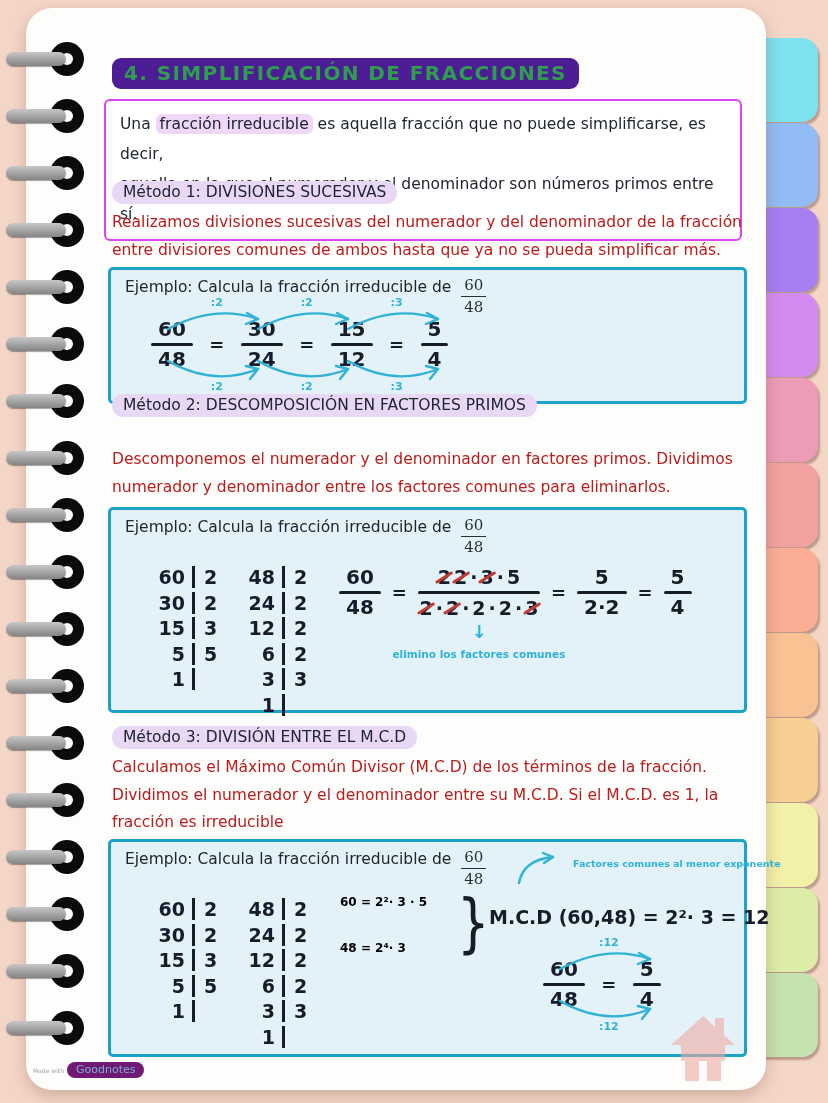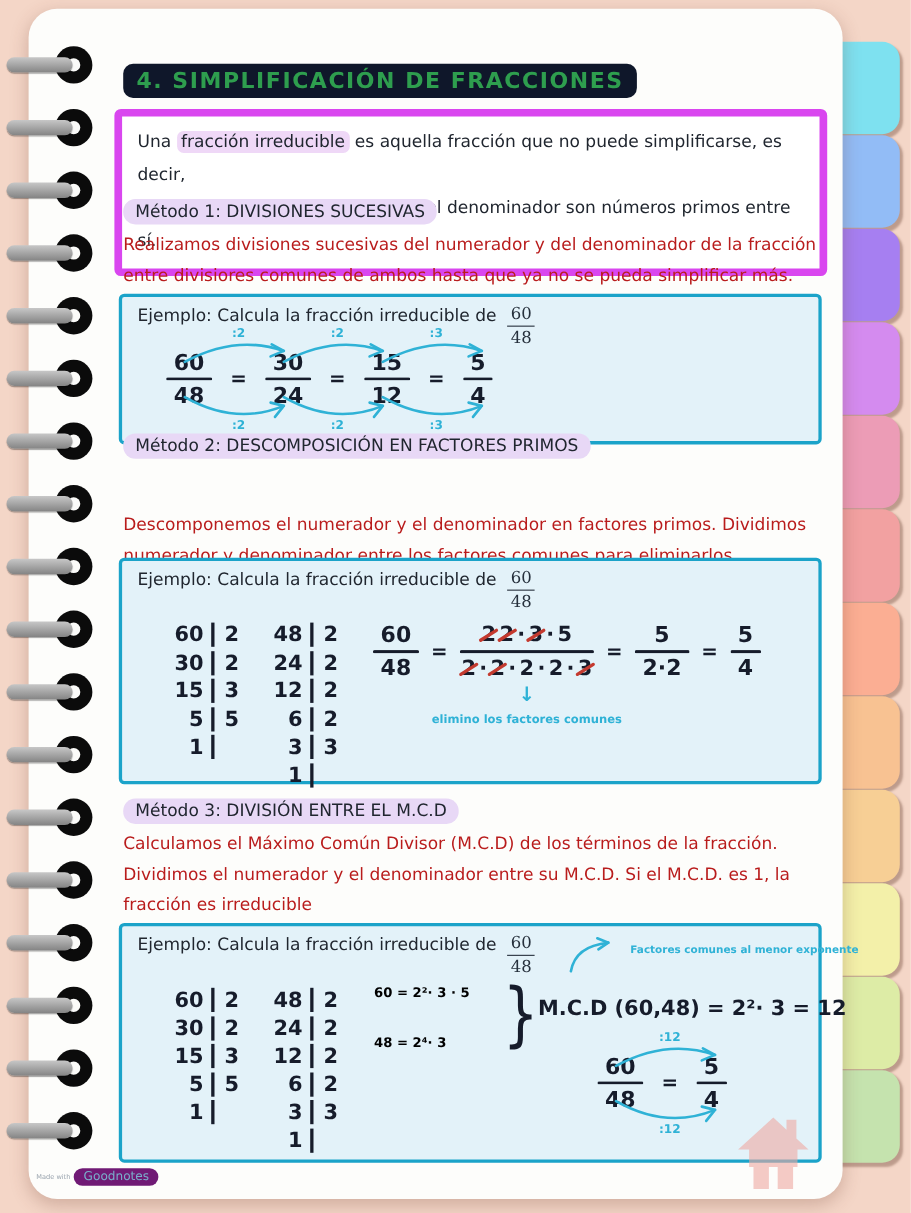--- a/index.html
+++ b/index.html
@@ -12,23 +12,23 @@
   .tab{width:72px;height:84px;margin-bottom:1px;border-radius:0 16px 16px 0;
        box-shadow:2px 3px 2px rgba(100,60,45,.38);}
   
   .spiral{position:absolute;left:6px;top:42px;z-index:4;}
   .ring{position:relative;width:78px;height:34px;margin-bottom:23px;}
   .ring-hole{position:absolute;left:44px;top:0;width:34px;height:34px;border-radius:50%;background:#0b0b0b;}
   .ring-hole::after{content:"";position:absolute;left:11px;top:11px;width:12px;height:12px;border-radius:50%;background:#fbfbf9;}
   .ring-bar{position:absolute;left:0;top:10px;width:60px;height:14px;border-radius:8px;z-index:2;
             background:linear-gradient(#c7c7c7,#848484);box-shadow:0 1px 1px rgba(0,0,0,.35);}
   
-  .title{position:absolute;left:86px;top:50px;display:inline-block;background:#0f172a;color:#2E9E4E;
+  .title{position:absolute;left:86px;top:50px;display:inline-block;background:#4c1d95;color:#2E9E4E;
          font-size:20px;font-weight:bold;letter-spacing:1.4px;padding:3px 12px 4px;border-radius:9px;}
-  .defbox{position:absolute;left:78px;top:91px;width:606px;border:7px solid #d946ef;border-radius:6px;
+  .defbox{position:absolute;left:78px;top:91px;width:606px;border:2px solid #d946ef;border-radius:6px;
           background:#fff;padding:8px 14px 10px;font-size:15.5px;line-height:30px;color:#20262f;}
   .hl-def{background:#EFD8F7;border-radius:6px;padding:1px 4px;}
   .mhead{position:absolute;display:inline-block;background:#E8D8F6;border-radius:11px;
          padding:2px 11px 3px;font-size:15.5px;color:#20262f;}
   .para{position:absolute;font-size:15.5px;line-height:27.5px;color:#b91c1c;}
   
   .exbox{position:absolute;left:82px;width:633px;background:#E3F2F9;border:3px solid #1BA3C9;border-radius:5px;}
   .prompt{position:absolute;left:14px;top:8px;display:flex;align-items:flex-start;gap:10px;font-size:15.5px;color:#20262f;}
   .sfrac{display:inline-flex;flex-direction:column;align-items:center;font-family:"DejaVu Serif", serif;
          font-size:15px;line-height:1.25;color:#26303c;margin-top:-2px;}
@@ -175,21 +175,21 @@
         </span>
         <span class="bfrac">
             <span class="n">5</span>
             <span class="fb"></span>
             <span class="d">4</span>
           </span>
       </div>
     </div>
 
     <div class="mhead" style="left:86px;top:386px;">Método 2: DESCOMPOSICIÓN EN FACTORES PRIMOS</div>
-    <div class="para" style="left:86px;top:456px;">
+    <div class="para" style="left:86px;top:438px;">
       <div>Descomponemos el numerador y el denominador en factores primos. Dividimos</div>
       <div>numerador y denominador entre los factores comunes para eliminarlos.</div>
     </div>
 
     <div class="exbox" style="top:499px;height:200px;">
       <div class="prompt">
         <span>Ejemplo: Calcula la fracción irreducible de</span>
         <span class="sfrac">
           <span class="sn">60</span>
           <span class="sd">48</span>

